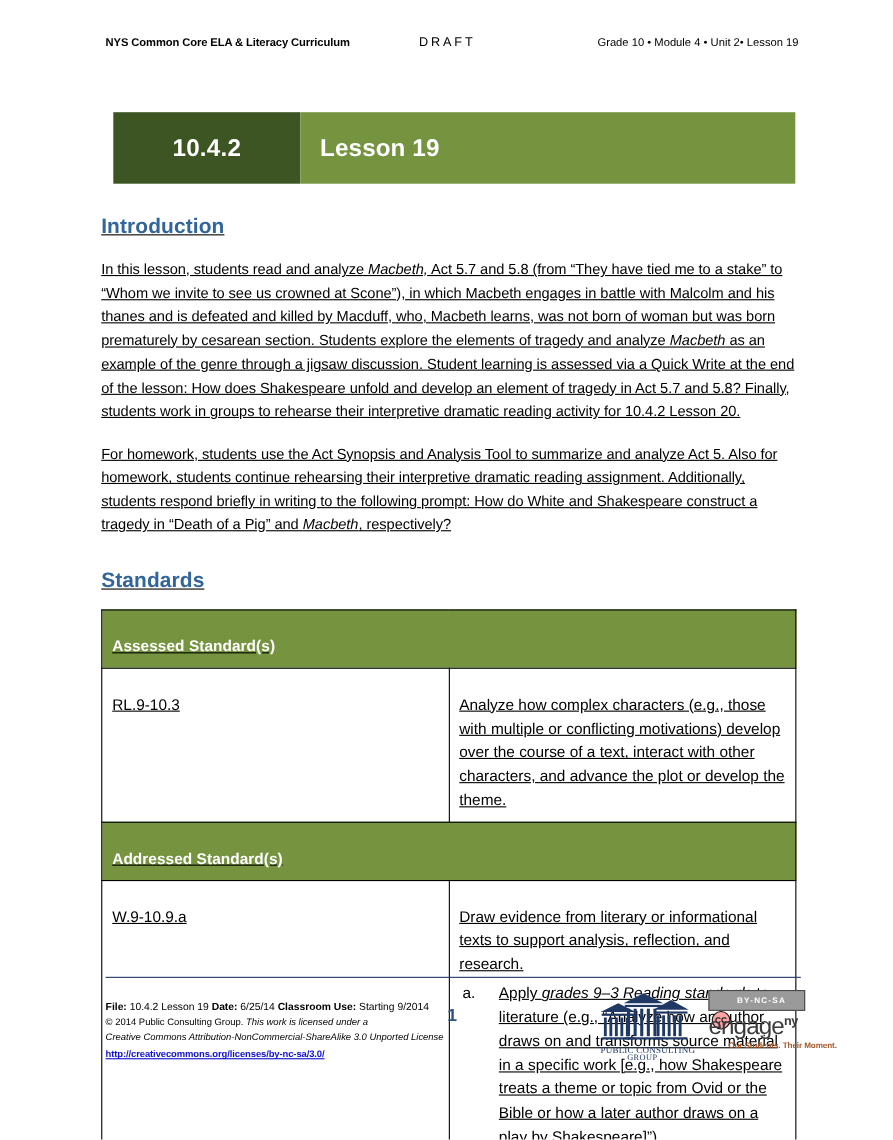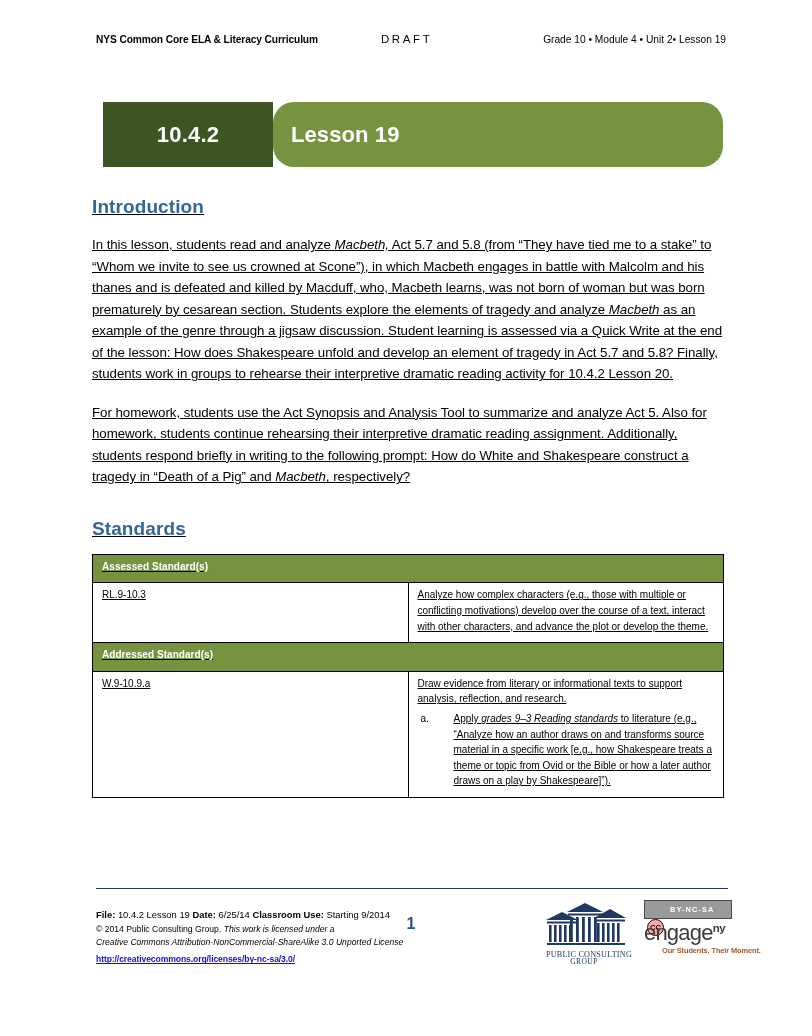--- a/index.html
+++ b/index.html
@@ -74,21 +74,20 @@
   .banner-title {
     flex: 1 1 auto;
     background: #769440;
     color: #ffffff;
     display: flex;
     align-items: center;
     padding-left: 18px;
     font-size: 22px;
     font-weight: bold;
     letter-spacing: 0.1px;
-    border-radius: 21px;
   }
 
   
   .content {
     position: absolute;
     top: 196px;
     left: 92px;
     width: 632px;
     text-decoration: underline;
   }
@@ -116,22 +115,22 @@
   
   table.standards-table {
     width: 632px;
     border-collapse: collapse;
     table-layout: fixed;
     border: 1.4px solid #000000;
   }
   table.standards-table td {
     border: 1px solid #000000;
     vertical-align: top;
-    padding: 4px 9px 8px 9px;
-    font-size: 10px;
+    padding: 22px 9px 8px 9px;
+    font-size: 14px;
     line-height: 1.56;
   }
   td.group-head {
     background: #769440;
     color: #ffffff;
     font-weight: bold;
     font-size: 12.6px;
     padding: 5px 9px 5px 9px;
     border: 1px solid #000000;
     letter-spacing: 0.05px;

